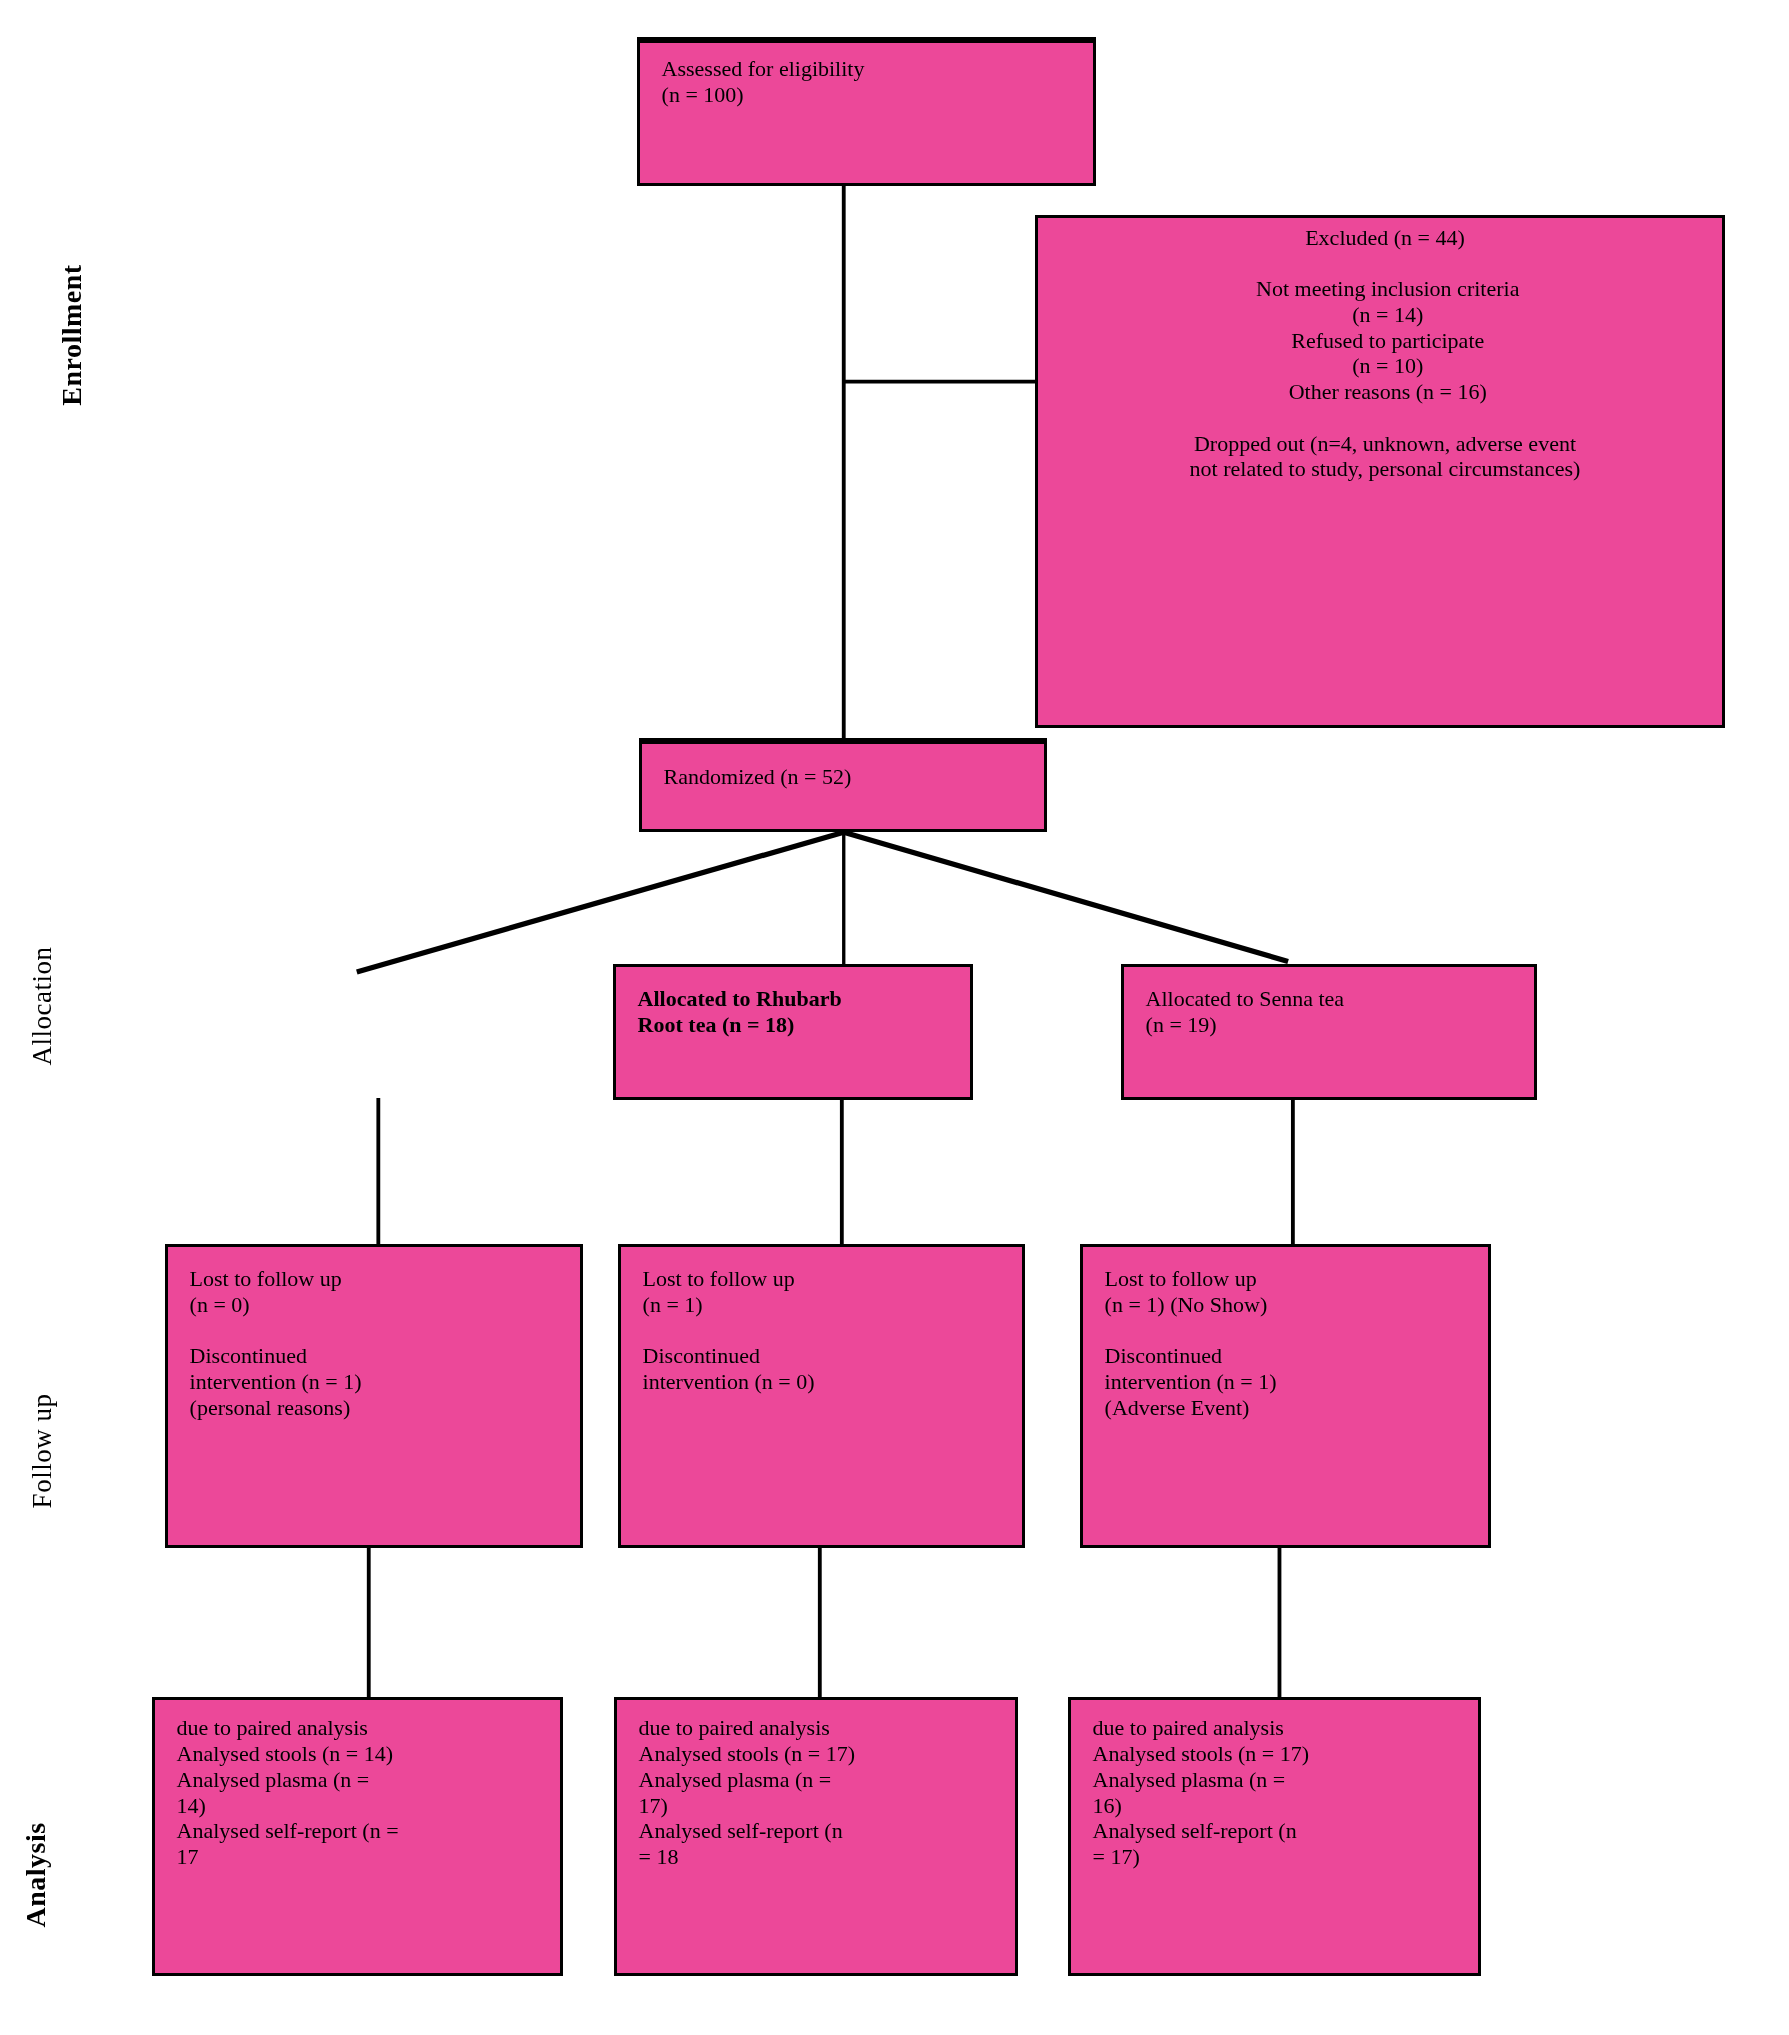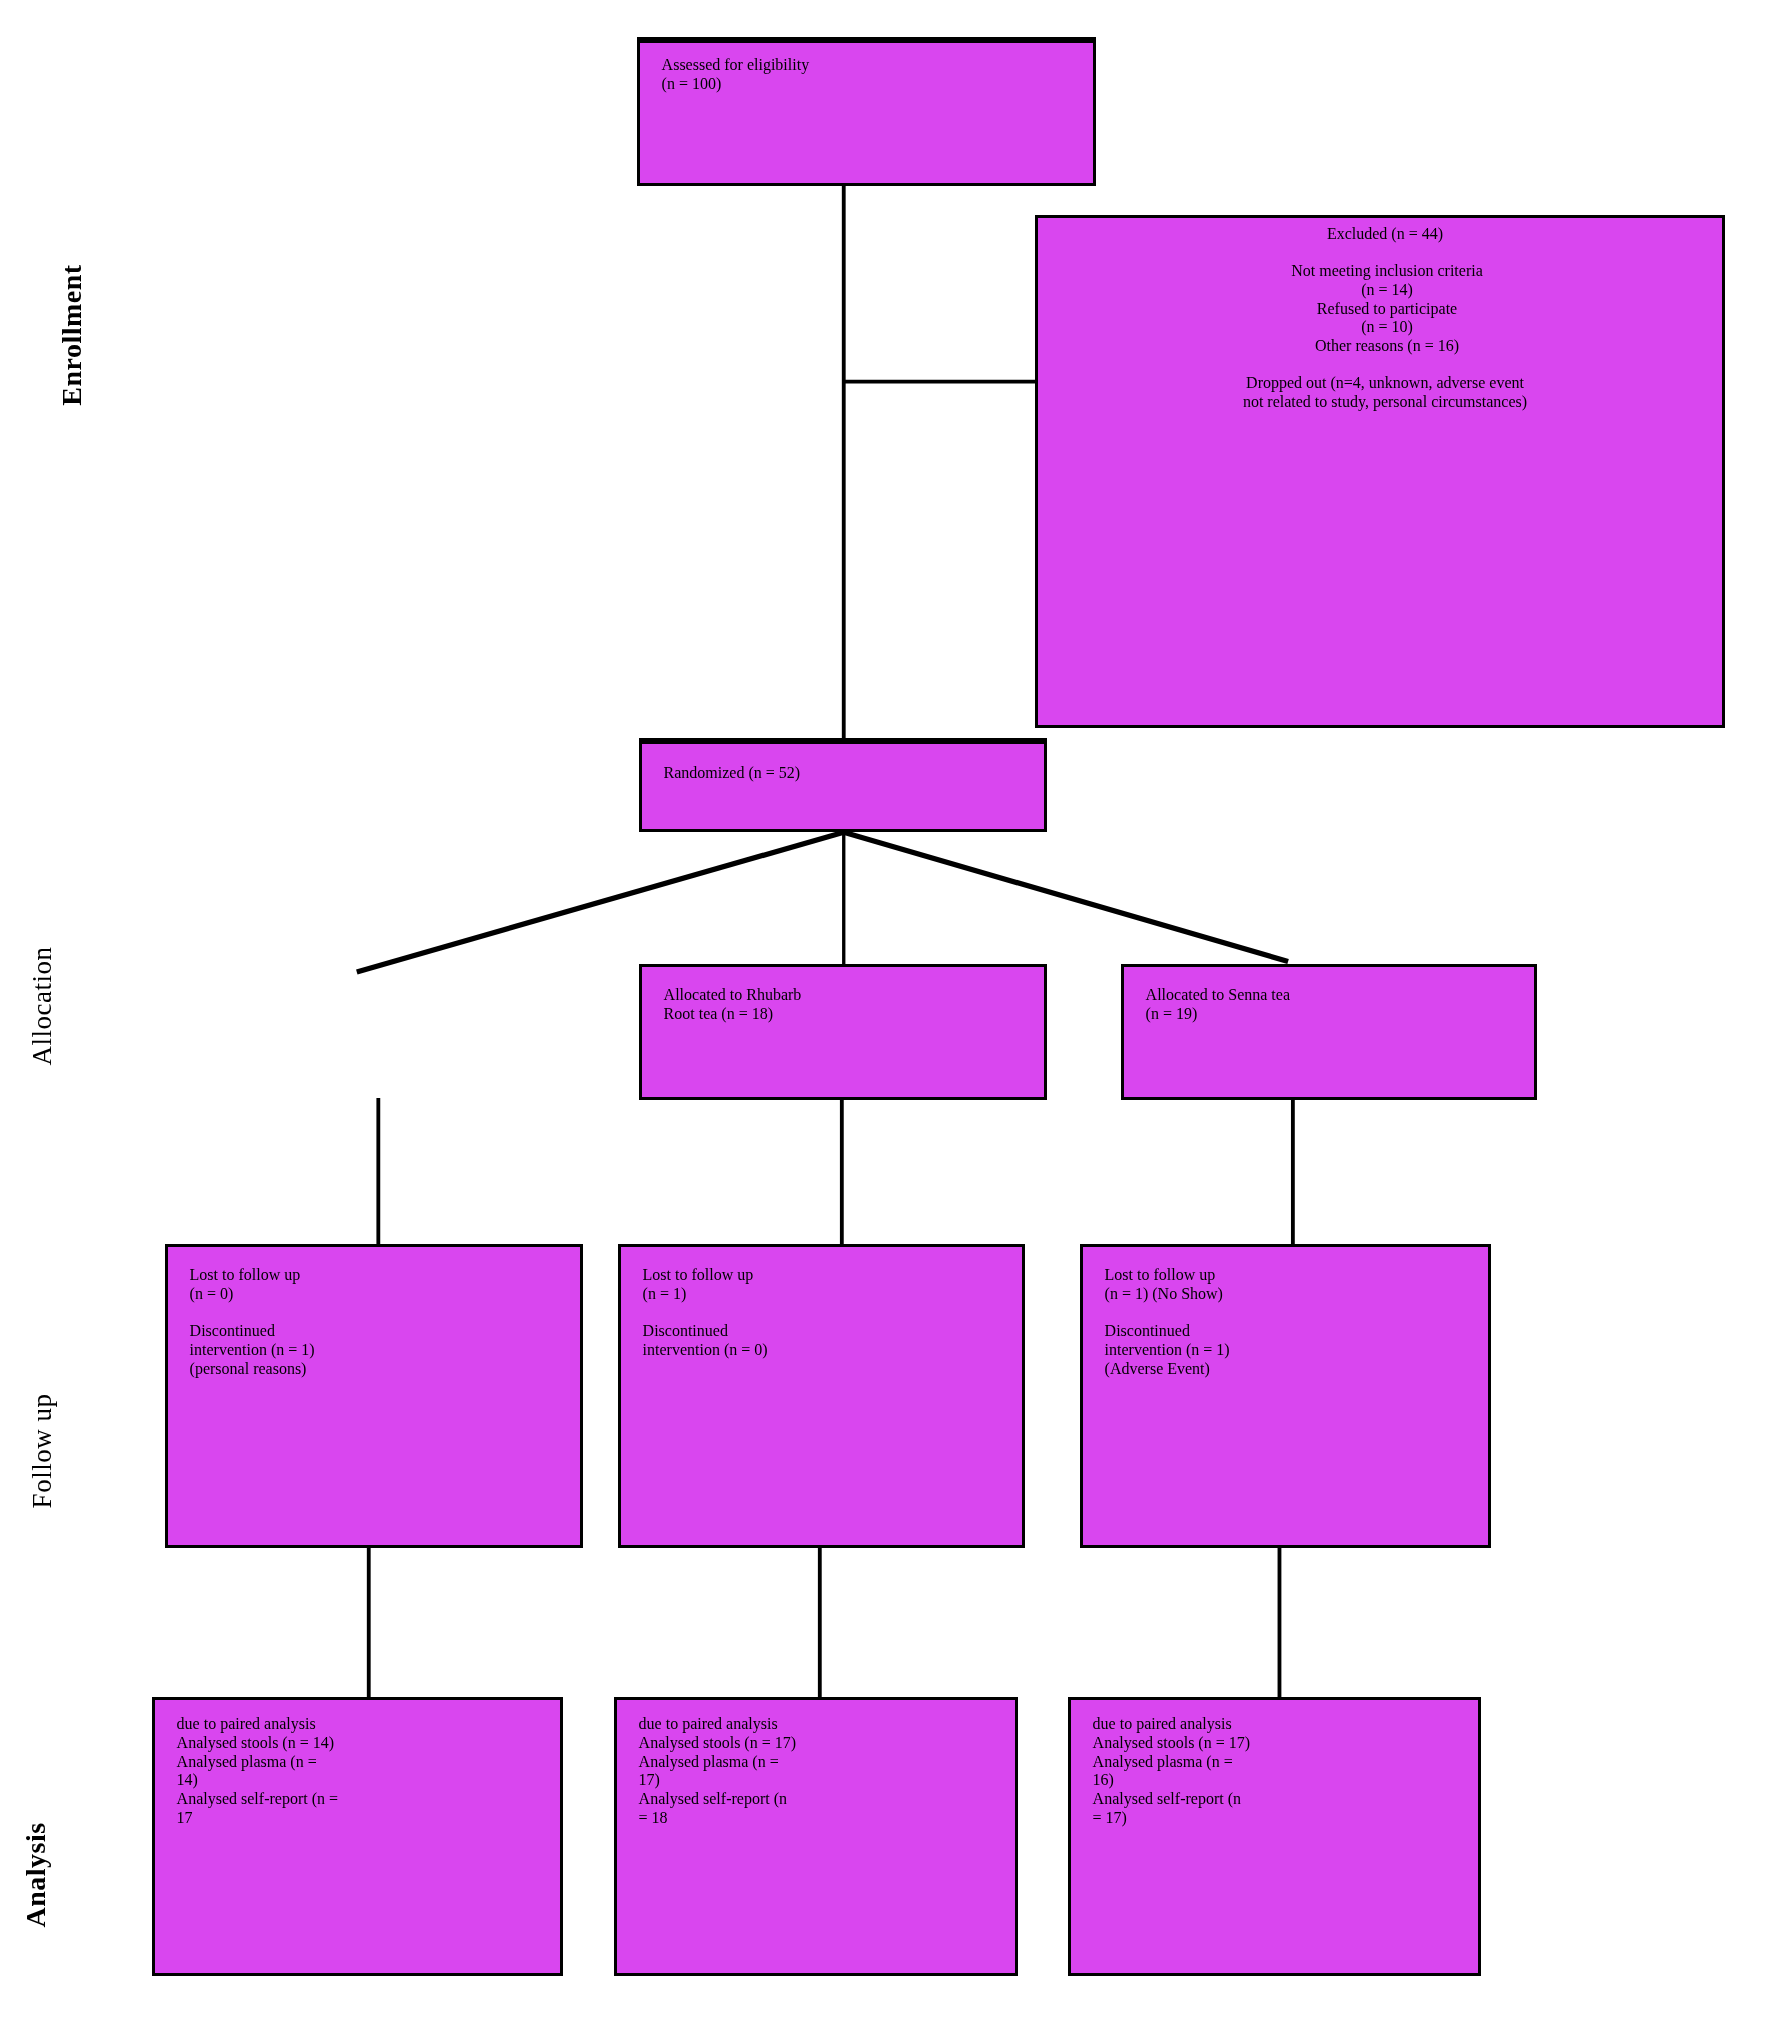--- a/index.html
+++ b/index.html
@@ -13,22 +13,22 @@
   }
   .connectors {
     position: absolute;
     left: 0; top: 0;
     width: 1789px; height: 2035px;
   }
   .box {
     position: absolute;
     box-sizing: border-box;
     border: 3.4px solid #000000;
-    background: #d946ef;
-    font-size: 16px;
+    background: #ec4899;
+    font-size: 22px;
     line-height: 1.17;
     white-space: pre-wrap;
     padding: 19px 21.6px;
   }
   .box.thick-top { border-top-width: 6.2px; }
   .stage-label {
     position: absolute;
     transform: translate(-50%, -50%) rotate(-90deg);
     transform-origin: center center;
     white-space: nowrap;
@@ -71,21 +71,21 @@
  Refused to participate
  (n = 10)
  Other reasons (n = 16)
 
 Dropped out (n=4, unknown, adverse event
 not related to study, personal circumstances)</div>
 
   <div class="box thick-top" style="left:639px; top:738px; width:408px; height:94px; padding-top:20px;">Randomized (n = 52)</div>
 
 
-  <div class="box" style="left:639px; top:964px; width:408px; height:136px;">Allocated to Rhubarb
+  <div class="box" style="left:613px; top:964px; width:360px; height:136px;font-weight:bold;">Allocated to Rhubarb
 Root tea (n = 18)</div>
 
   <div class="box" style="left:1093px; top:964px; width:416px; height:136px;margin-left:28px;">Allocated to Senna tea
 (n = 19)</div>
 
   <div class="box" style="left:165px; top:1244px; width:418px; height:304px;">Lost to follow up
 (n = 0)
 
 Discontinued
 intervention (n = 1)

